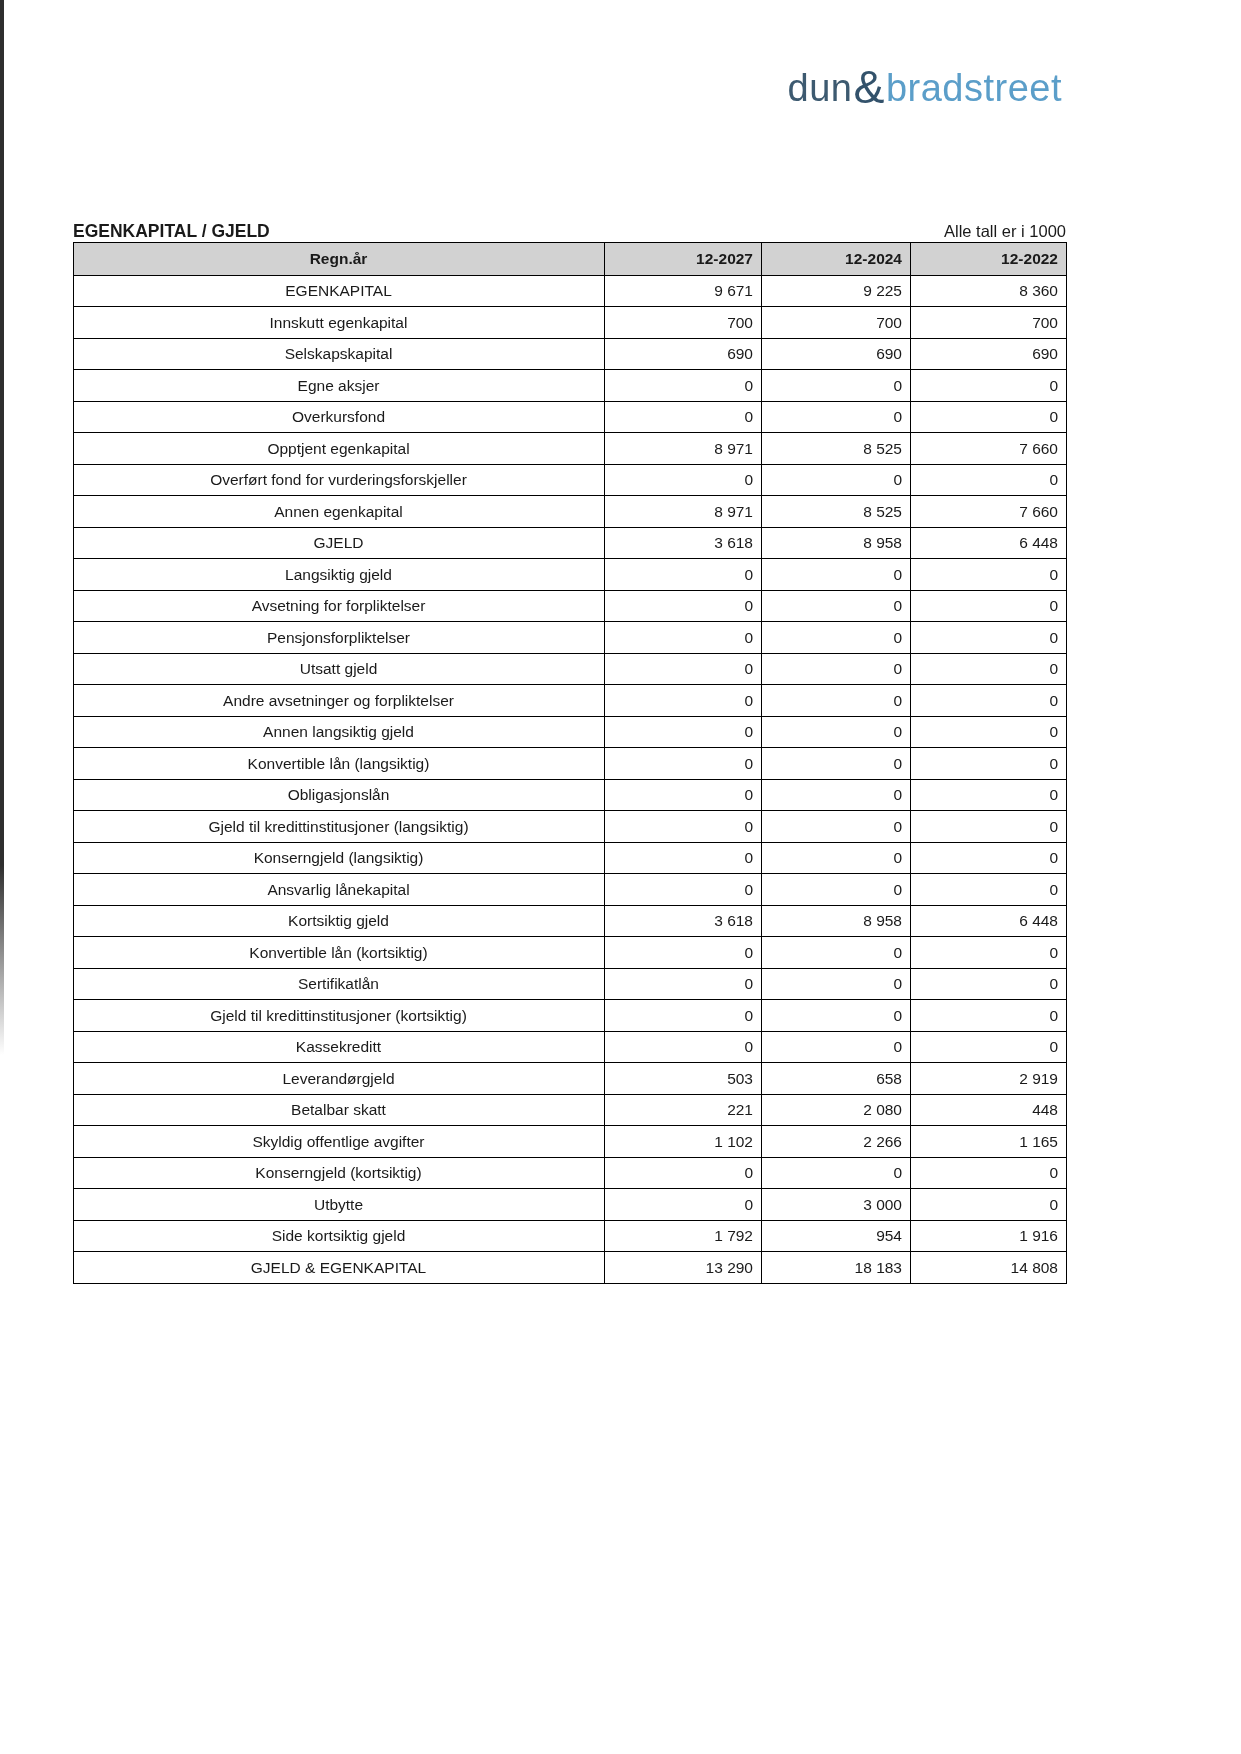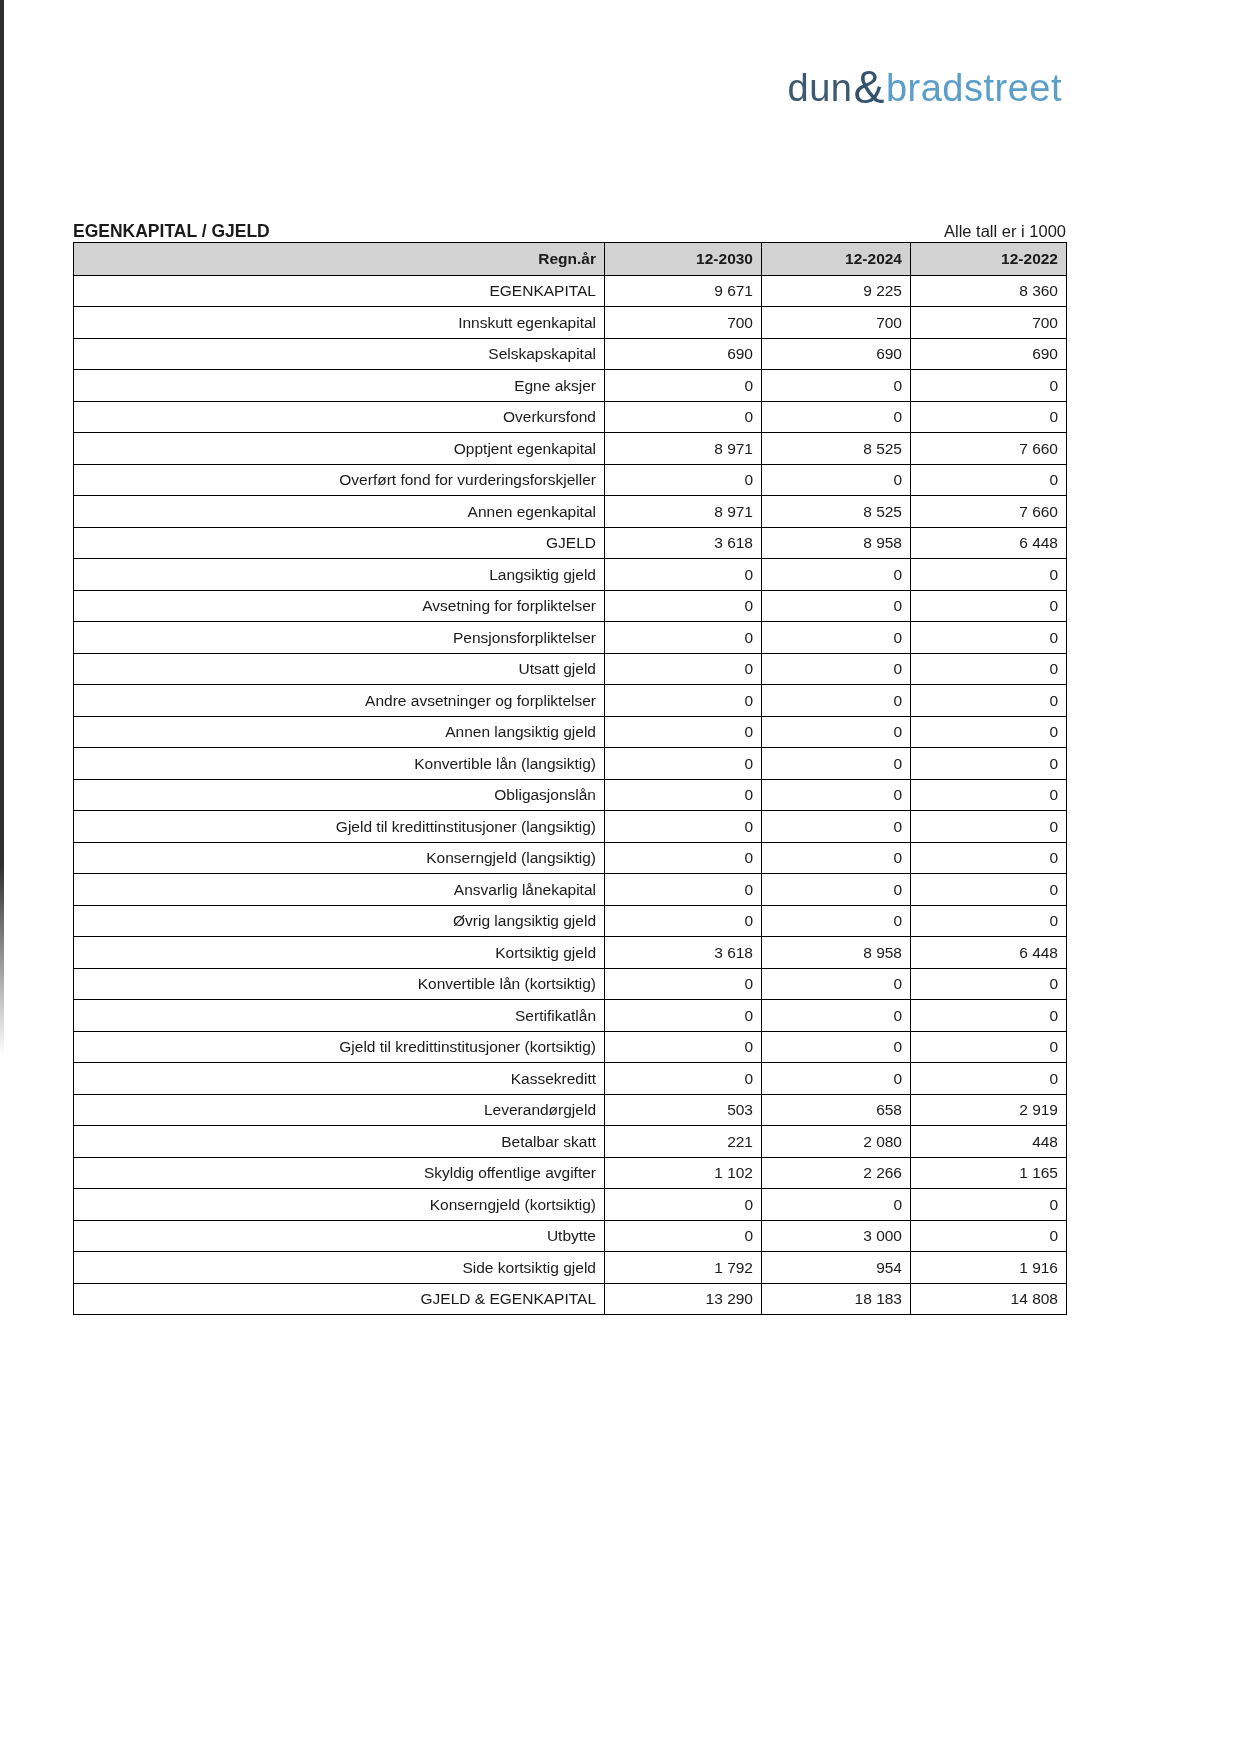--- a/index.html
+++ b/index.html
@@ -75,21 +75,21 @@
     padding: 5.5px 8px 5.5px 7px;
     overflow: hidden;
     white-space: nowrap;
   }
   table.sheet thead th {
     background: #d2d2d2;
     font-weight: bold;
     padding-top: 6px;
     padding-bottom: 6px;
   }
-  table.sheet th.label, table.sheet td.label { text-align: right; }
+  table.sheet th.label, table.sheet td.label { text-align: center; }
   table.sheet th.value, table.sheet td.value { text-align: right; }
   table.sheet tr.bold td { font-weight: normal; }
   .footer {
     position: absolute;
     top: 1683px;
     right: 175px;
     font-size: 16.5px;
     color: #1a1a1a;
     white-space: nowrap;
   }
@@ -114,21 +114,21 @@
     <table class="sheet">
       <colgroup>
         <col class="c-label">
           <col class="c-v1">
           <col class="c-v2">
           <col class="c-v3">
       </colgroup>
       <thead>
         <tr>
           <th class="label">Regn.år</th>
-          <th class="value">12-2030</th>
+          <th class="value">12-2027</th>
           <th class="value">12-2024</th>
           <th class="value">12-2022</th>
         </tr>
       </thead>
       <tbody>
           <tr class="bold">
             <td class="label">EGENKAPITAL</td>
             <td class="value">9 671</td>
             <td class="value">9 225</td>
             <td class="value">8 360</td>
@@ -240,26 +240,20 @@
             <td class="value">0</td>
             <td class="value">0</td>
             <td class="value">0</td>
           </tr>
           <tr>
             <td class="label">Ansvarlig lånekapital</td>
             <td class="value">0</td>
             <td class="value">0</td>
             <td class="value">0</td>
           </tr>
-          <tr>
-            <td class="label">Øvrig langsiktig gjeld</td>
-            <td class="value">0</td>
-            <td class="value">0</td>
-            <td class="value">0</td>
-          </tr>
           <tr class="bold">
             <td class="label">Kortsiktig gjeld</td>
             <td class="value">3 618</td>
             <td class="value">8 958</td>
             <td class="value">6 448</td>
           </tr>
           <tr>
             <td class="label">Konvertible lån (kortsiktig)</td>
             <td class="value">0</td>
             <td class="value">0</td>

